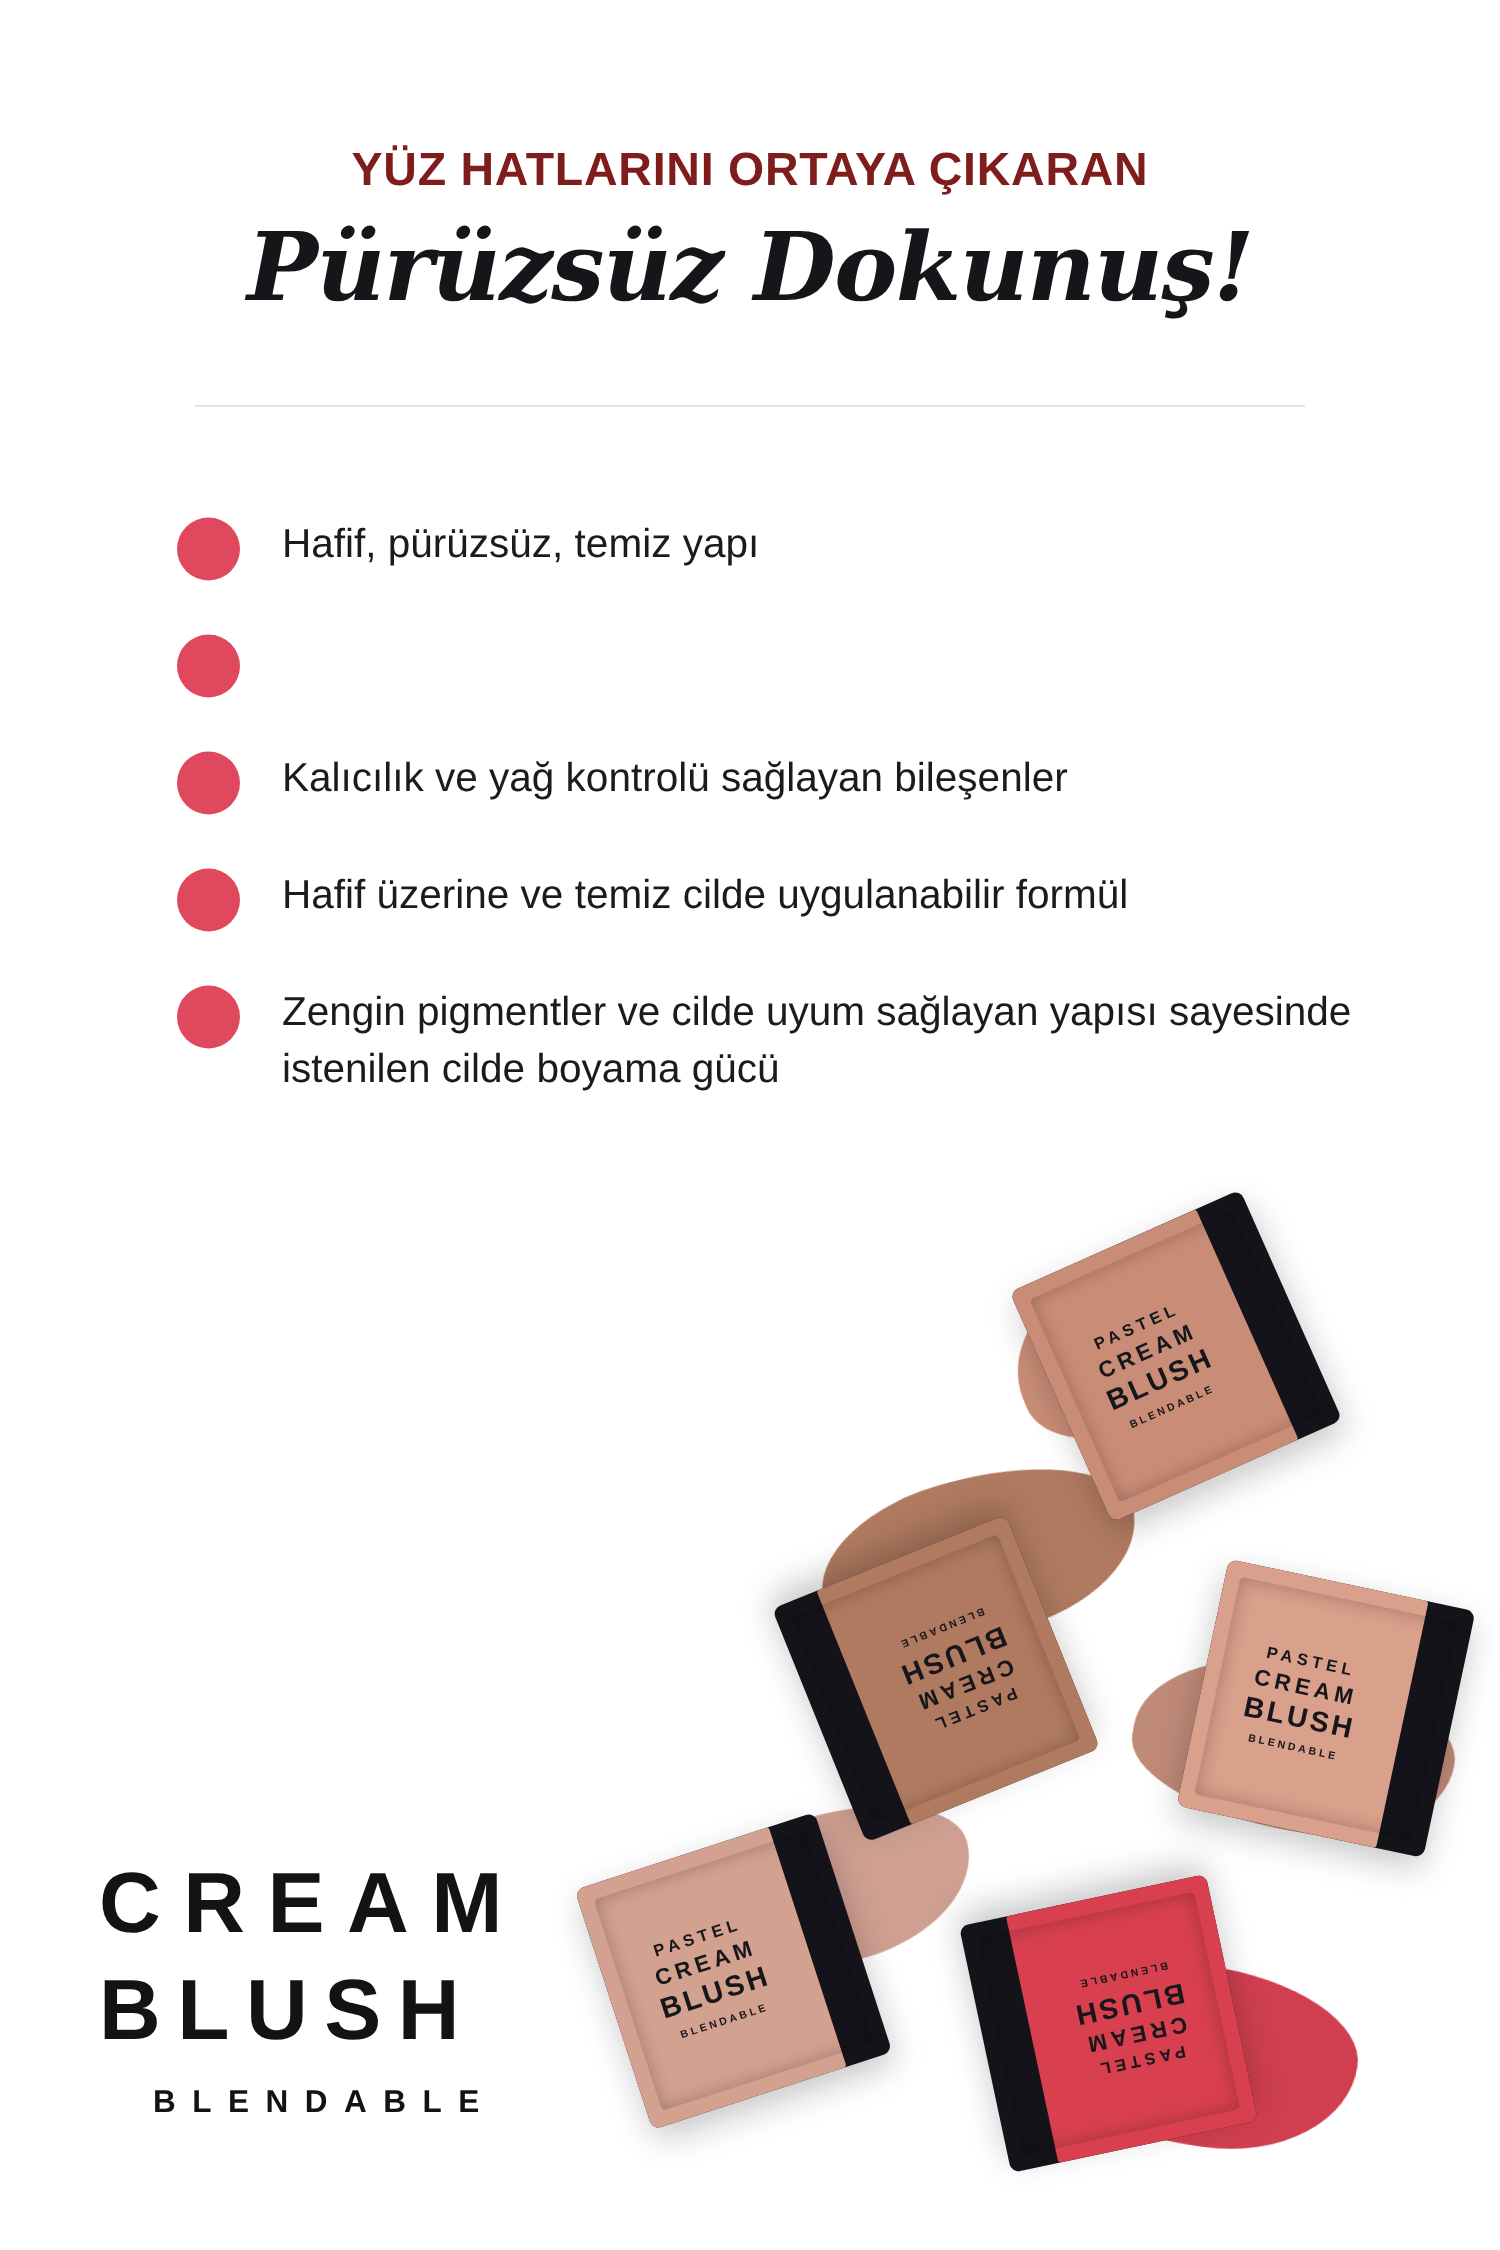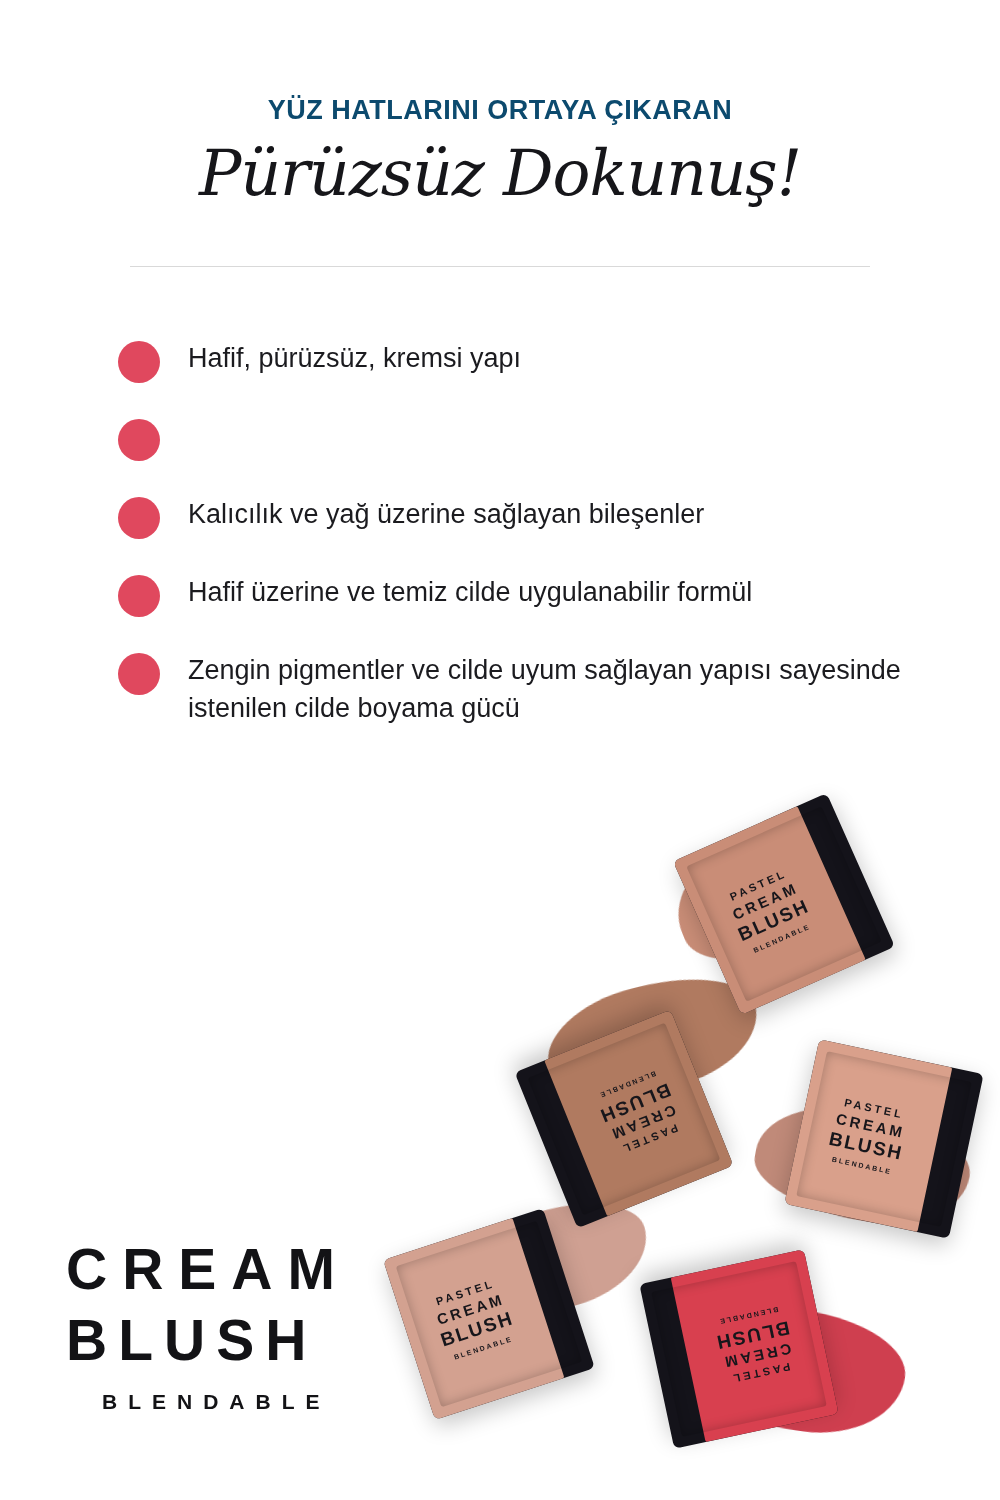--- a/index.html
+++ b/index.html
@@ -21,33 +21,33 @@
     height: 1500px;
     overflow: hidden;
   }
 
   
   .header {
     padding-top: 96px;
     text-align: center;
   }
   .eyebrow {
-    color: #0c4a6e;
-    font-size: 27px;
+    color: #7f1d1d;
+    font-size: 31px;
     font-weight: bold;
     letter-spacing: 0.5px;
     line-height: 1.1;
     font-family: "Liberation Sans", sans-serif;
   }
   .headline {
     margin-top: 14px;
     color: #16161a;
     font-size: 63px;
     font-style: italic;
-    font-weight: normal;
+    font-weight: bold;
     font-family: "DejaVu Serif", serif;
     letter-spacing: -1px;
     line-height: 1.08;
   }
   .divider {
     width: 740px;
     height: 1px;
     background: #d9d9d9;
     margin: 58px auto 0 auto;
   }
@@ -207,28 +207,28 @@
 
   <div class="header">
     <div class="eyebrow">YÜZ HATLARINI ORTAYA ÇIKARAN</div>
     <div class="headline">Pürüzsüz Dokunuş!</div>
     <div class="divider"></div>
   </div>
 
   <ul class="features">
     <li class="feature-item">
       <span class="bullet-dot"></span>
-      <span class="feature-text">Hafif, pürüzsüz, kremsi yapı</span>
-    </li>
-    <li class="feature-item">
-      <span class="bullet-dot"></span>
-    </li>
-    <li class="feature-item">
-      <span class="bullet-dot"></span>
-      <span class="feature-text">Kalıcılık ve yağ üzerine sağlayan bileşenler</span>
+      <span class="feature-text">Hafif, pürüzsüz, temiz yapı</span>
+    </li>
+    <li class="feature-item">
+      <span class="bullet-dot"></span>
+    </li>
+    <li class="feature-item">
+      <span class="bullet-dot"></span>
+      <span class="feature-text">Kalıcılık ve yağ kontrolü sağlayan bileşenler</span>
     </li>
     <li class="feature-item">
       <span class="bullet-dot"></span>
       <span class="feature-text">Hafif üzerine ve temiz cilde uygulanabilir formül</span>
     </li>
     <li class="feature-item">
       <span class="bullet-dot"></span>
       <span class="feature-text">Zengin pigmentler ve cilde uyum sağlayan yapısı sayesinde istenilen cilde boyama gücü</span>
     </li>
   </ul>

